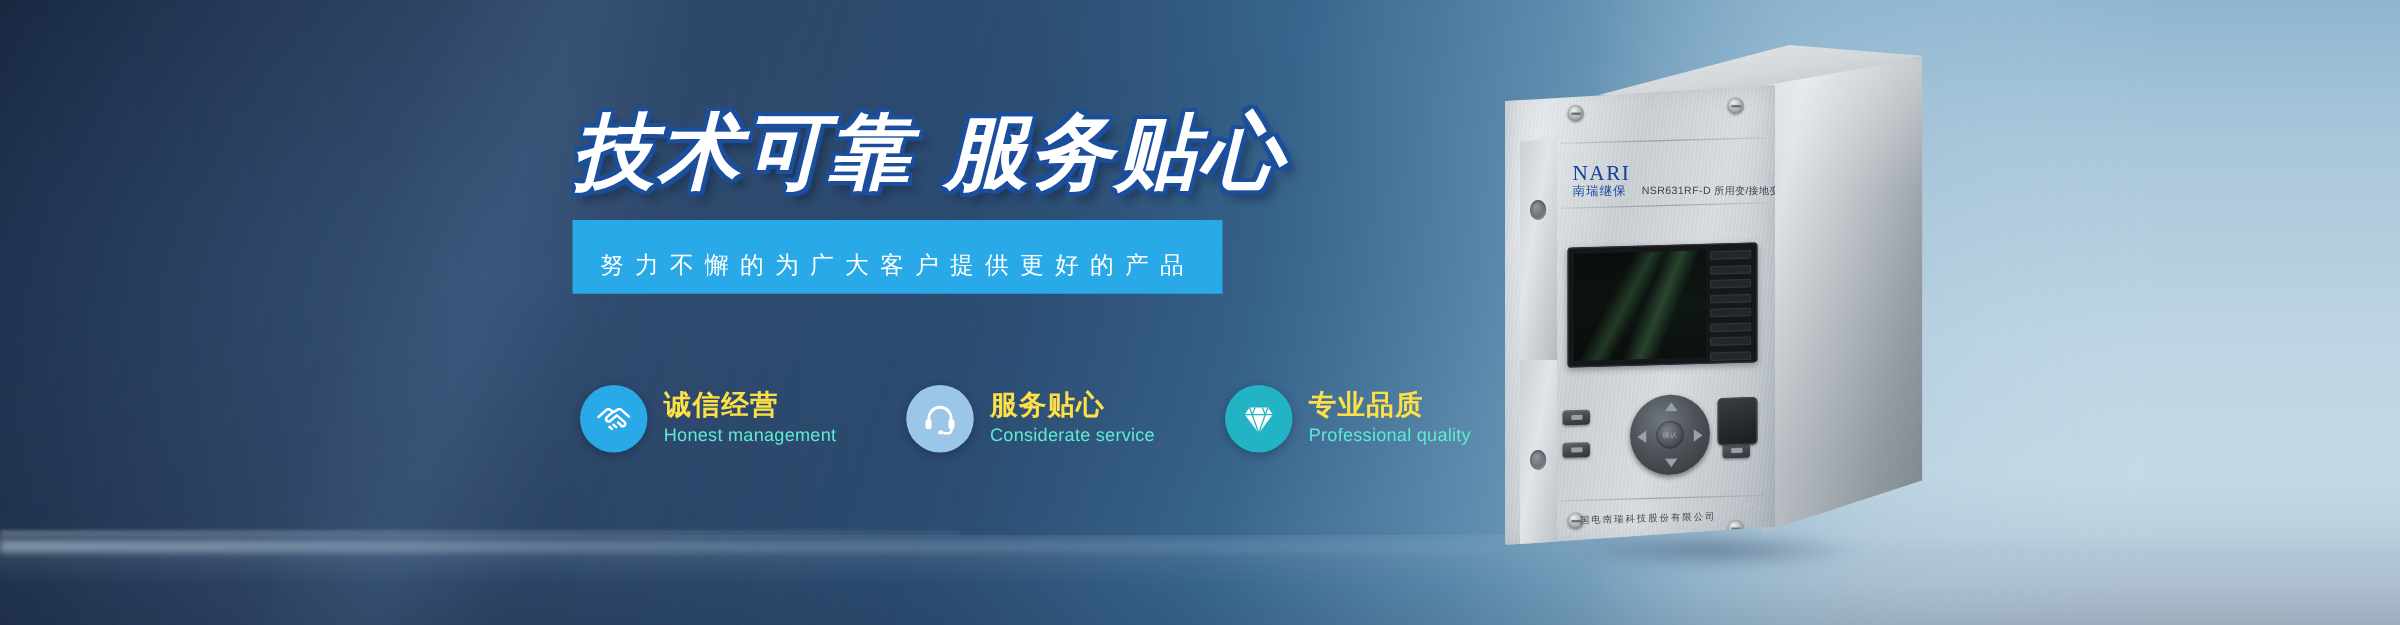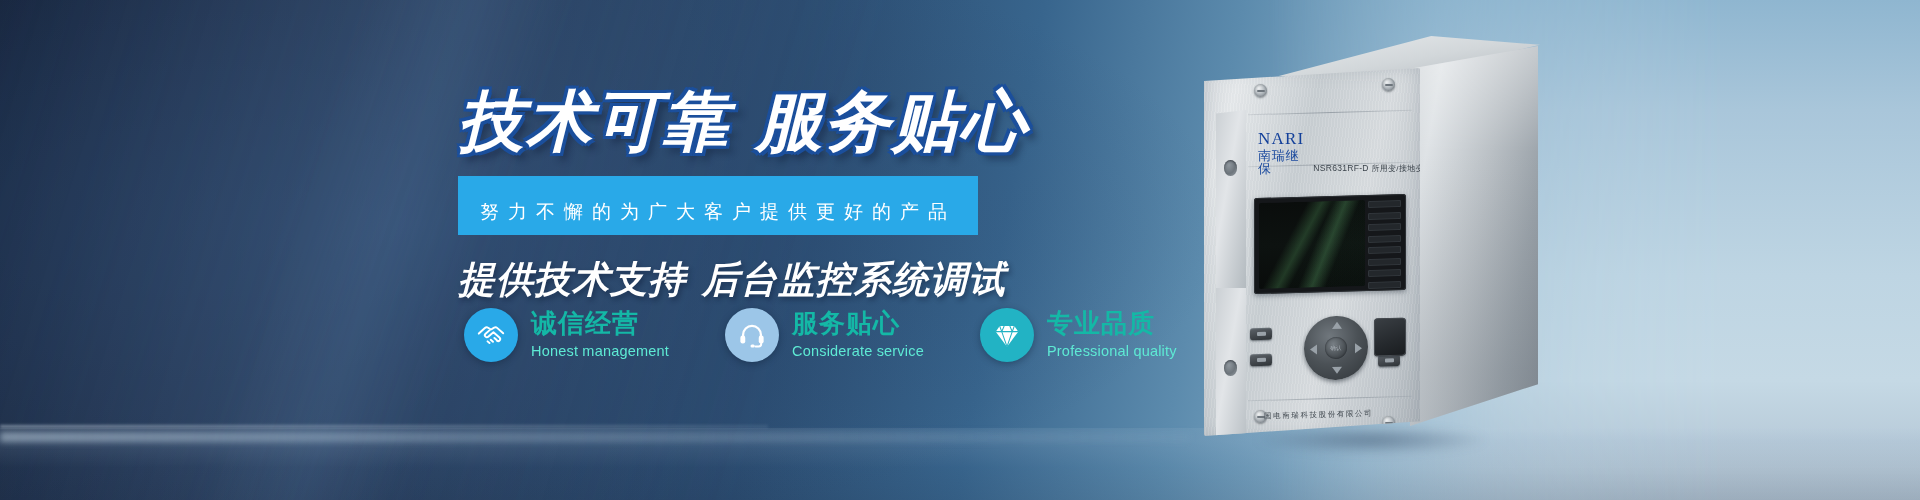--- a/index.html
+++ b/index.html
@@ -81,21 +81,21 @@
   
   .features{
     position:absolute;left:464px;top:308px;display:flex;align-items:center;gap:56px;
   }
   .feature{display:flex;align-items:center;gap:13px;}
   .ficon{
     width:54px;height:54px;border-radius:50%;
     display:flex;align-items:center;justify-content:center;flex:0 0 auto;
     box-shadow:0 2px 7px rgba(8,22,42,.35);
   }
-  .fcap .zh{font-size:26px;font-weight:bold;color:#14b8a6;line-height:1.15;letter-spacing:1px;}
+  .fcap .zh{font-size:22px;font-weight:bold;color:#fde047;line-height:1.15;letter-spacing:1px;}
   .fcap .en{font-size:14.5px;color:#5eead4;line-height:1.3;margin-top:3px;letter-spacing:.2px;}
 
   
   .device{position:absolute;left:1192px;top:28px;width:360px;height:420px;}
   .dev-shadow{
     position:absolute;left:14px;top:392px;width:330px;height:40px;
     background:radial-gradient(ellipse 50% 50% at 50% 50%, rgba(40,62,90,.45) 0%, rgba(40,62,90,0) 72%);
     filter:blur(5px);
   }
   
@@ -147,21 +147,21 @@
   .screw::after{
     content:"";position:absolute;left:2.5px;top:5.5px;width:8px;height:2px;
     background:#6d757c;border-radius:1px;
   }
   .divider{
     position:absolute;left:44px;right:8px;height:1px;
     background:linear-gradient(90deg, rgba(120,130,140,.18), rgba(110,120,130,.55), rgba(120,130,140,.18));
   }
   .brand{position:absolute;left:54px;top:62px;display:flex;align-items:flex-end;gap:9px;}
   .brand-nari{font-family:"Liberation Serif","DejaVu Serif",serif;font-weight:normal;font-size:17px;color:#13409a;letter-spacing:1.2px;line-height:1;}
-  .brand-cn{font-size:13px;color:#1b4a9e;letter-spacing:.8px;line-height:1;margin-top:2px;}
+  .brand-cn{font-size:10px;color:#1b4a9e;letter-spacing:.8px;line-height:1;margin-top:2px;}
   .model{font-size:8.5px;color:#3b434b;letter-spacing:.3px;white-space:nowrap;padding-bottom:1px;}
   .model .cn{font-size:8px;}
   
   .lcd-bezel{
     position:absolute;left:50px;top:128px;width:152px;height:96px;
     background:#15171a;border-radius:3px;transform:skewY(-1.6deg);
     box-shadow:0 2px 5px rgba(60,70,80,.5), inset 0 0 0 1px #2c3034;
   }
   .lcd-glass{
     position:absolute;left:5px;top:5px;width:106px;height:86px;border-radius:2px;
@@ -222,21 +222,20 @@
   <div class="bg-floorline"></div>
   <div class="bg-floorline2"></div>
 
   <div class="copy">
     <div class="headline"><span>技术可靠</span><span class="gap"></span><span>服务贴心</span></div>
 
     <div class="subbar">
       <div class="subbar-text">努力不懈的为广大客户提供更好的产品</div>
     </div>
 
-    <div class="tagline"><span>提供技术支持</span><span class="gap"></span><span>后台监控系统调试</span></div>
   </div>
 
   <div class="features">
 
     <div class="feature">
       <div class="ficon" style="background:#29a9e8;">
         <svg width="30" height="30" viewBox="0 0 32 32" aria-hidden="true">
           <path d="M3 14.5 L9.5 8.6 c1-.9 2.3-1 3.4-.3 l2.6 1.7 -5.3 4.6 c-.9.8-1 2.1-.3 3 .8 1 2.2 1.1 3.1.3 l5.6-4.8 6.4 5.6 c.9.8 1 2.1.3 3 -.8.9-2.1 1-3 .3" fill="none" stroke="#ffffff" stroke-width="2.1" stroke-linecap="round" stroke-linejoin="round"></path>
           <path d="M16.6 9.9 l2.7-1.7 c1-.7 2.3-.6 3.2.2 L29 14.2" fill="none" stroke="#ffffff" stroke-width="2.1" stroke-linecap="round" stroke-linejoin="round"></path>
           <path d="M21.8 21.1 l-2.2-1.9 M18.1 23.2 l-2.4-2.1 M14.4 24.6 l-2.1-1.8" fill="none" stroke="#ffffff" stroke-width="2.1" stroke-linecap="round"></path>

